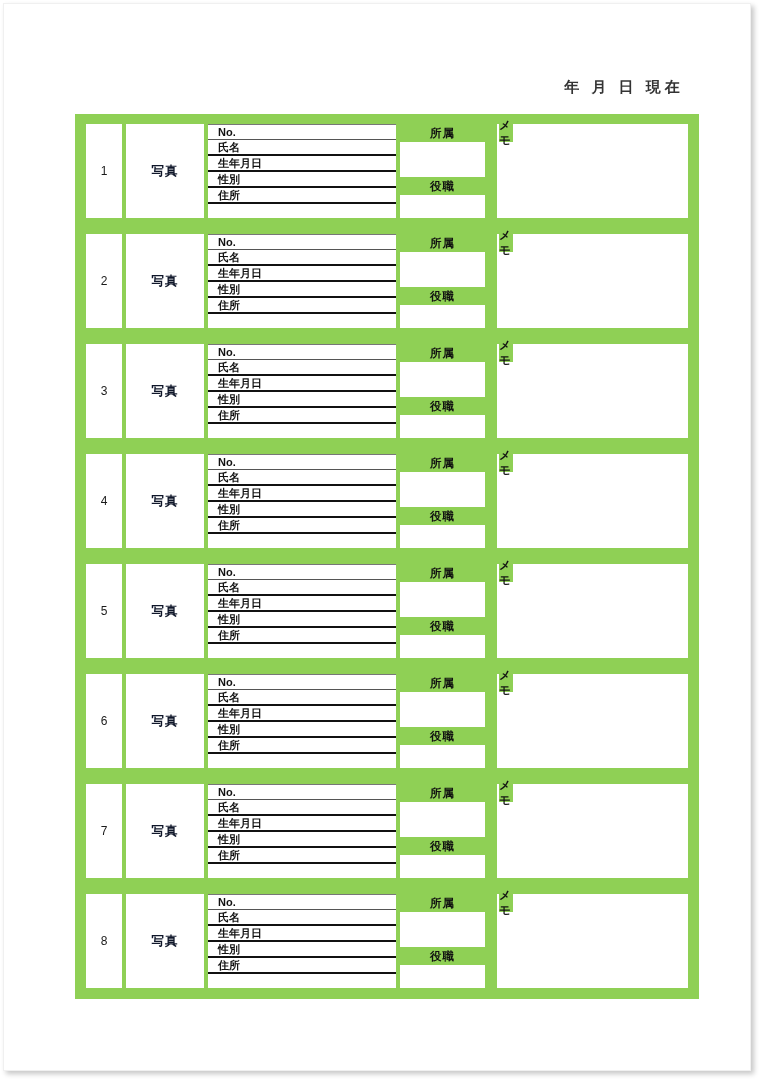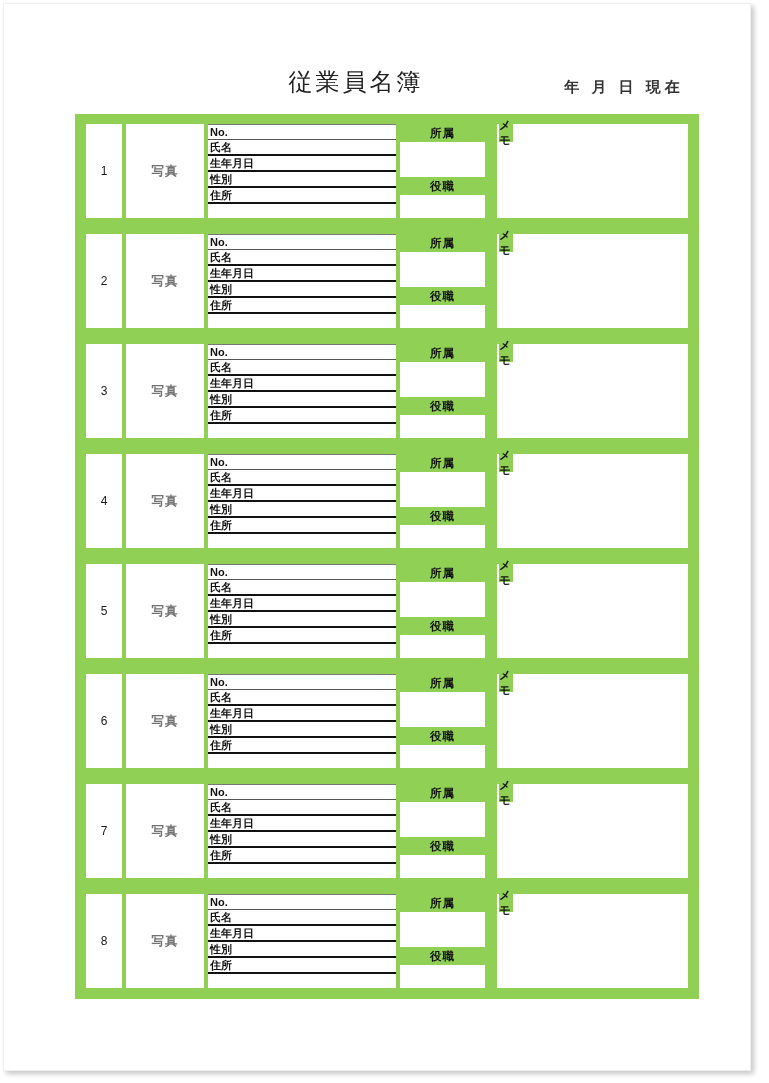--- a/index.html
+++ b/index.html
@@ -104,40 +104,40 @@
   
   .col-photo {
     width: 78px;
     flex: 0 0 78px;
     background: #ffffff;
     display: flex;
     align-items: center;
     justify-content: center;
     font-size: 12.5px;
     font-weight: bold;
-    color: #737373;
+    color: #0f172a;
     letter-spacing: 1px;
   }
 
   
   .col-fields {
     width: 188px;
     flex: 0 0 188px;
     background: #ffffff;
     display: flex;
     flex-direction: column;
     box-sizing: border-box;
   }
   .field-row {
     flex: 1 1 0;
     border-bottom: 2px solid #111111;
     box-sizing: border-box;
     display: flex;
     align-items: center;
-    padding-left: 2px;
+    padding-left: 10px;
     font-size: 11px;
     font-weight: bold;
     color: #111111;
     line-height: 1;
     letter-spacing: 0px;
     white-space: nowrap;
   }
   .field-row.thin { border-bottom: 1px solid #555555; }
   .field-row.blank { border-bottom: none; }
   .field-row.first { border-top: 1px solid #777777; }
@@ -195,21 +195,20 @@
     flex: 1 1 0;
     background: #ffffff;
   }
 </style>
 </head>
 <body>
 
 <div id="page">
 
   <div id="header">
-    <div id="doc-title">従業員名簿</div>
     <div id="asof-date">年  月  日  現在</div>
   </div>
 
   <div id="roster-panel">
 
   <div class="emp-card">
         <div class="col-no">1</div>
         <div class="vgap"></div>
         <div class="col-photo">写真</div>
         <div class="vgap"></div>

